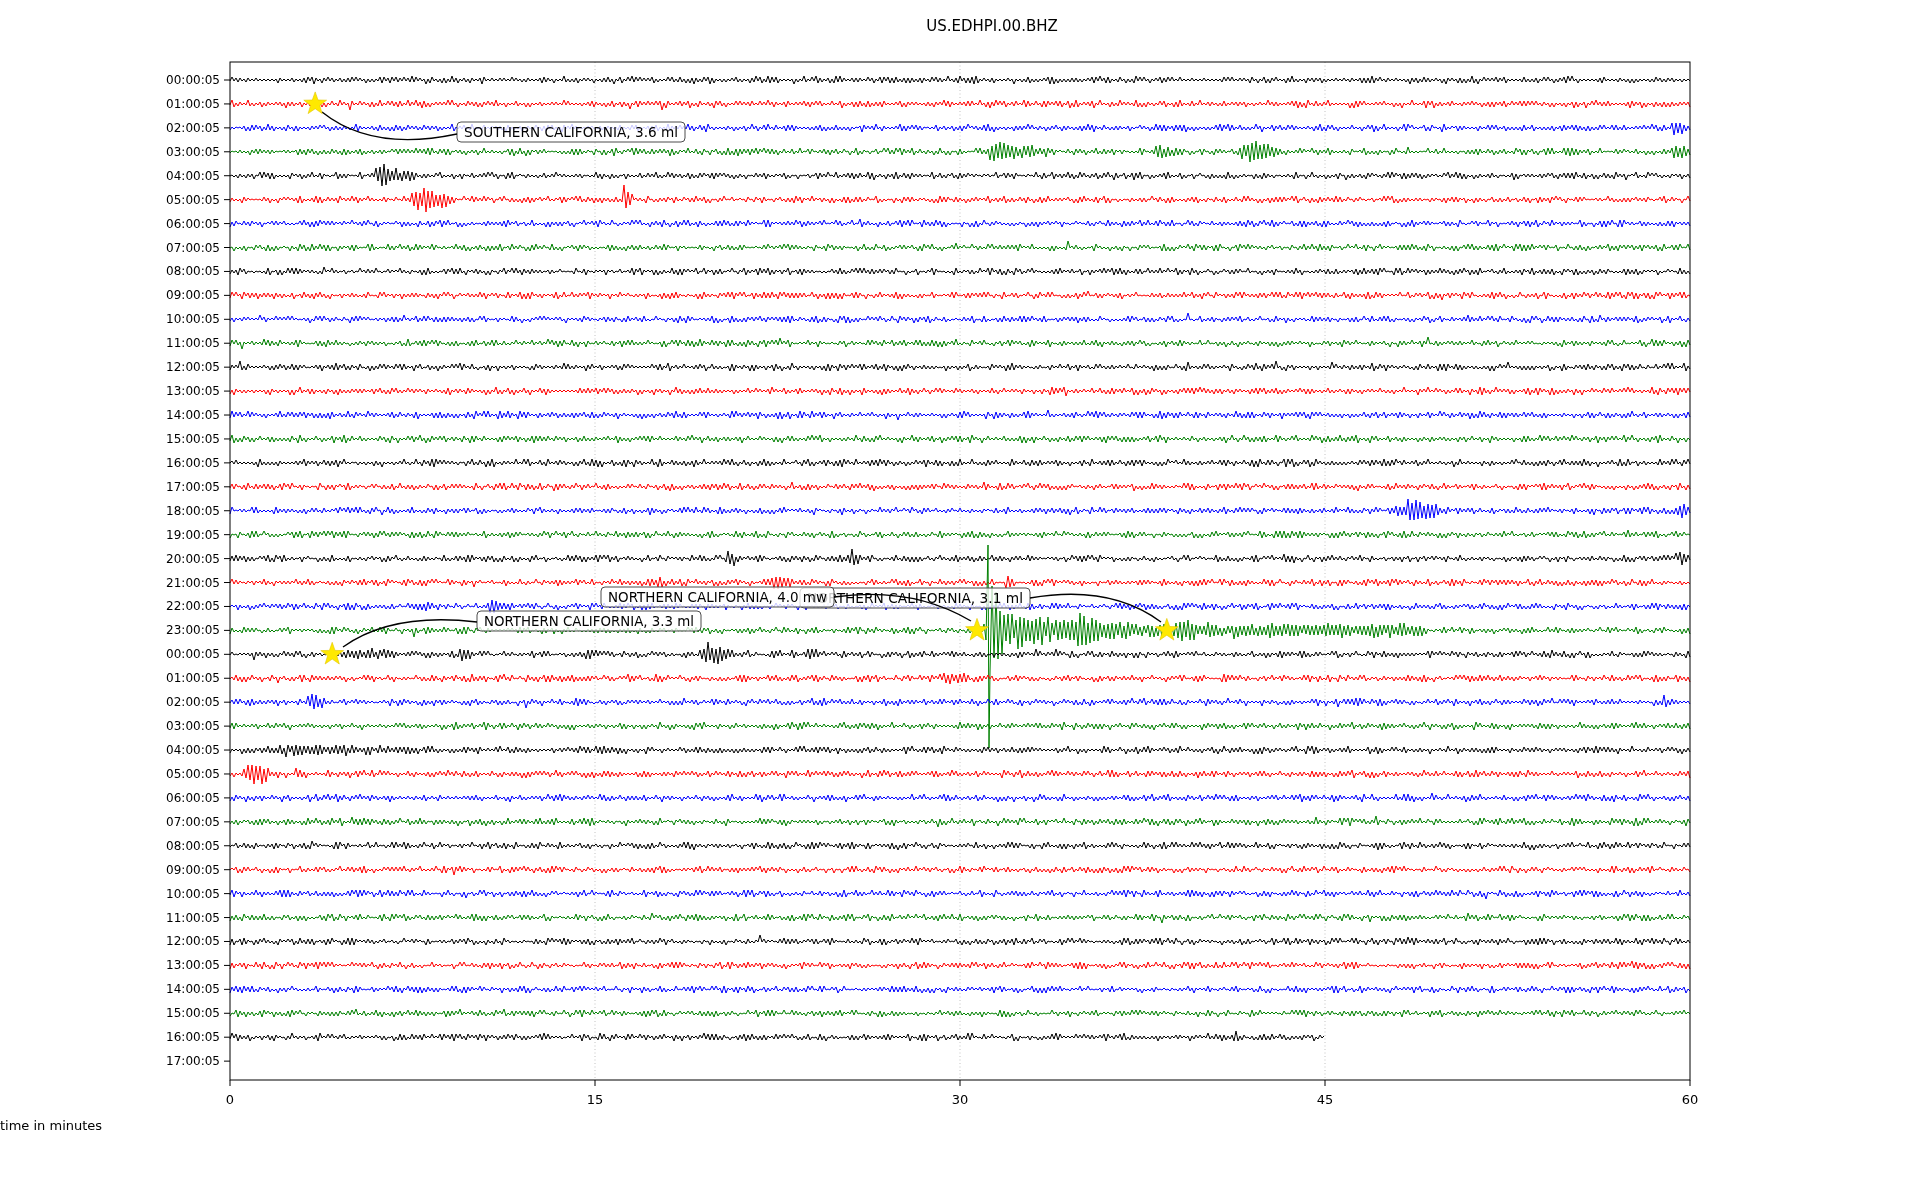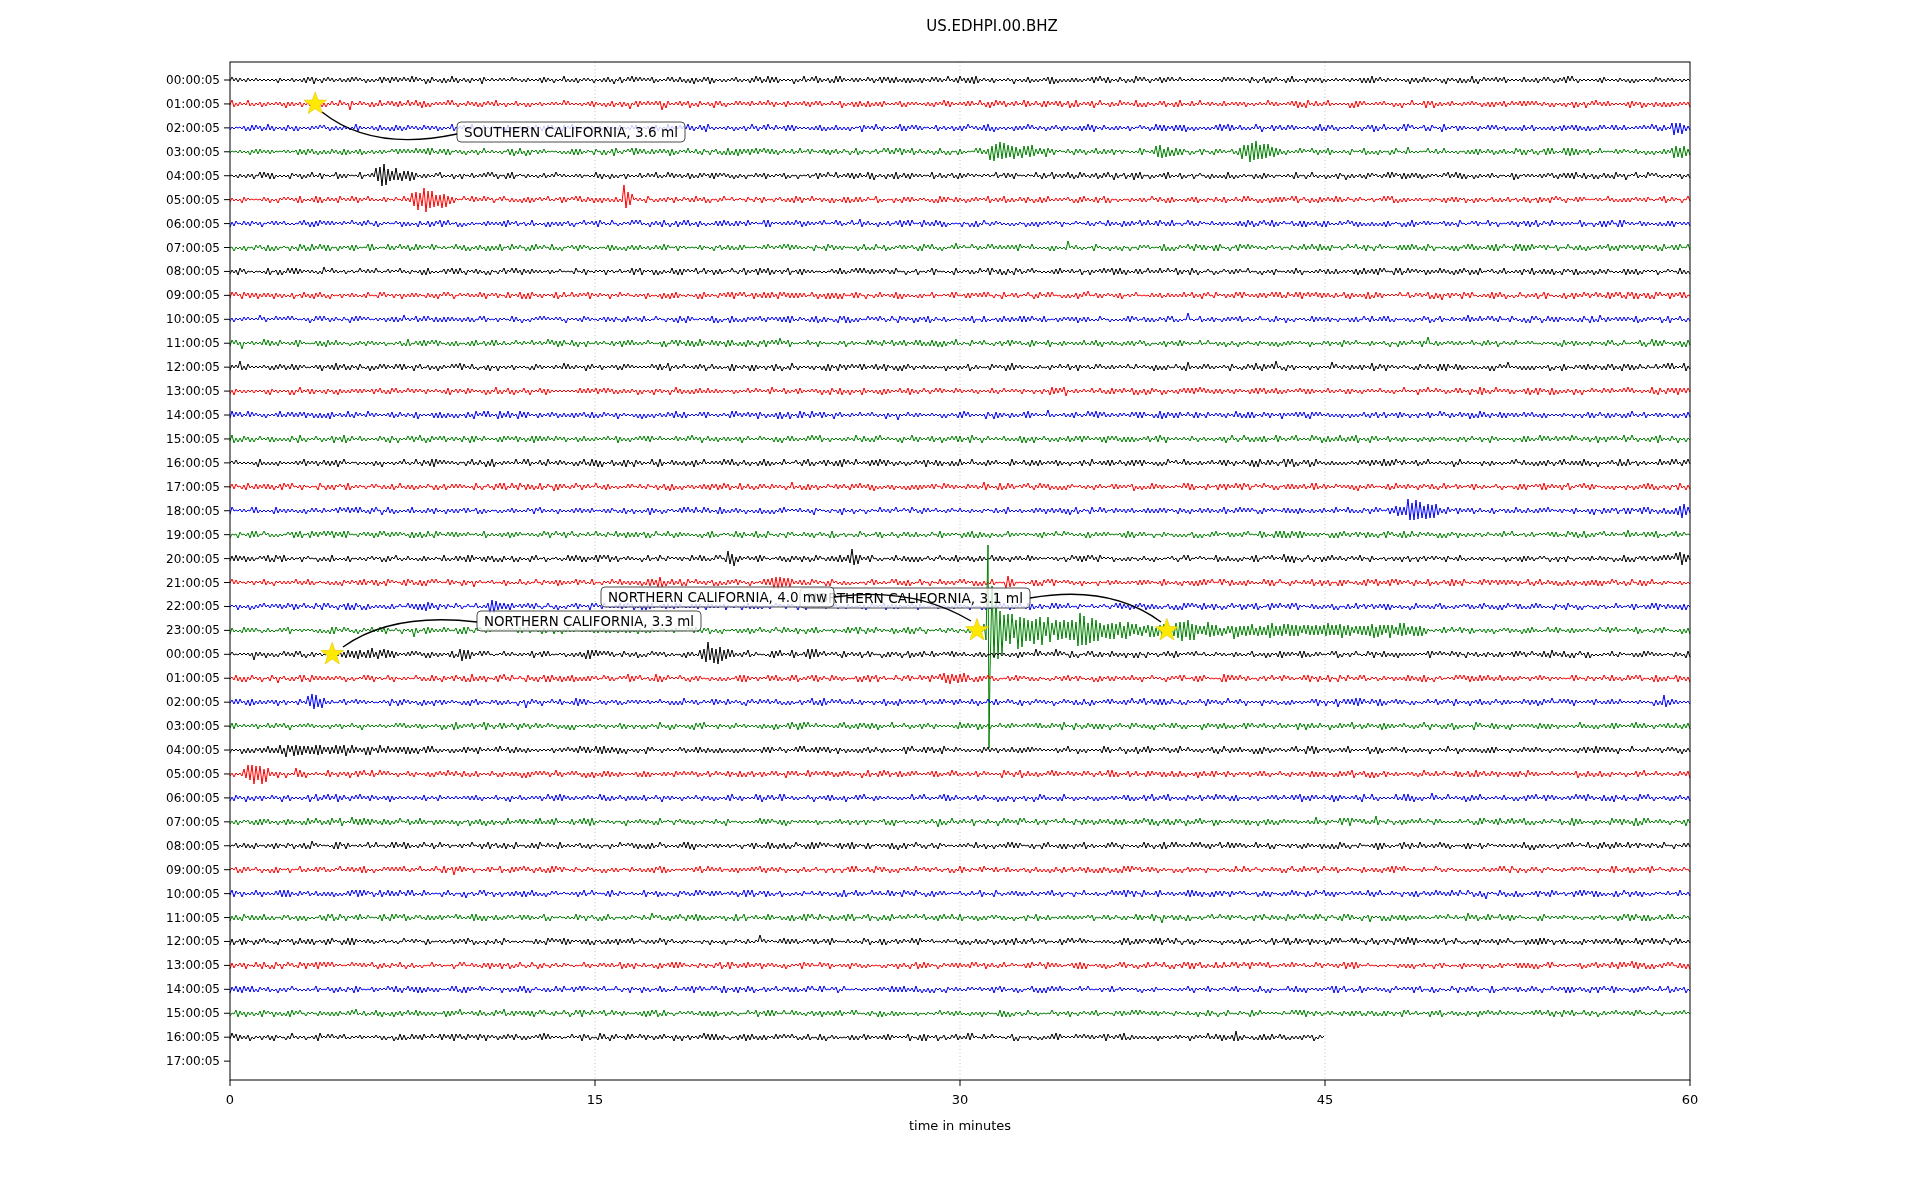--- a/index.html
+++ b/index.html
@@ -1,20 +1,20 @@
 <!DOCTYPE html>
 <html><head>
 <meta charset="utf-8">
 <style>
   html,body{margin:0;padding:0;background:#ffffff;}
   .figure{position:relative;width:1920px;height:1200px;background:#ffffff;overflow:hidden;
           font-family:"DejaVu Sans","Liberation Sans",sans-serif;}
   .title{position:absolute;top:17px;left:0;width:1920px;text-align:center;
          font-size:15px;color:#000;padding-left:32px;}
-  .xlabel{position:absolute;top:1118px;left:0;width:1920px;text-align:center;
+  .xlabel{position:absolute;top:1118px;left:0;width:1920px;
           font-size:13px;color:#000;}
   svg{position:absolute;top:0;left:0;}
   text{font-family:"DejaVu Sans","Liberation Sans",sans-serif;fill:#000;}
 </style>
 </head>
 <body>
 
 <div class="figure">
   <div class="title">US.EDHPI.00.BHZ</div>
   <svg id="plot" width="1920" height="1200">

